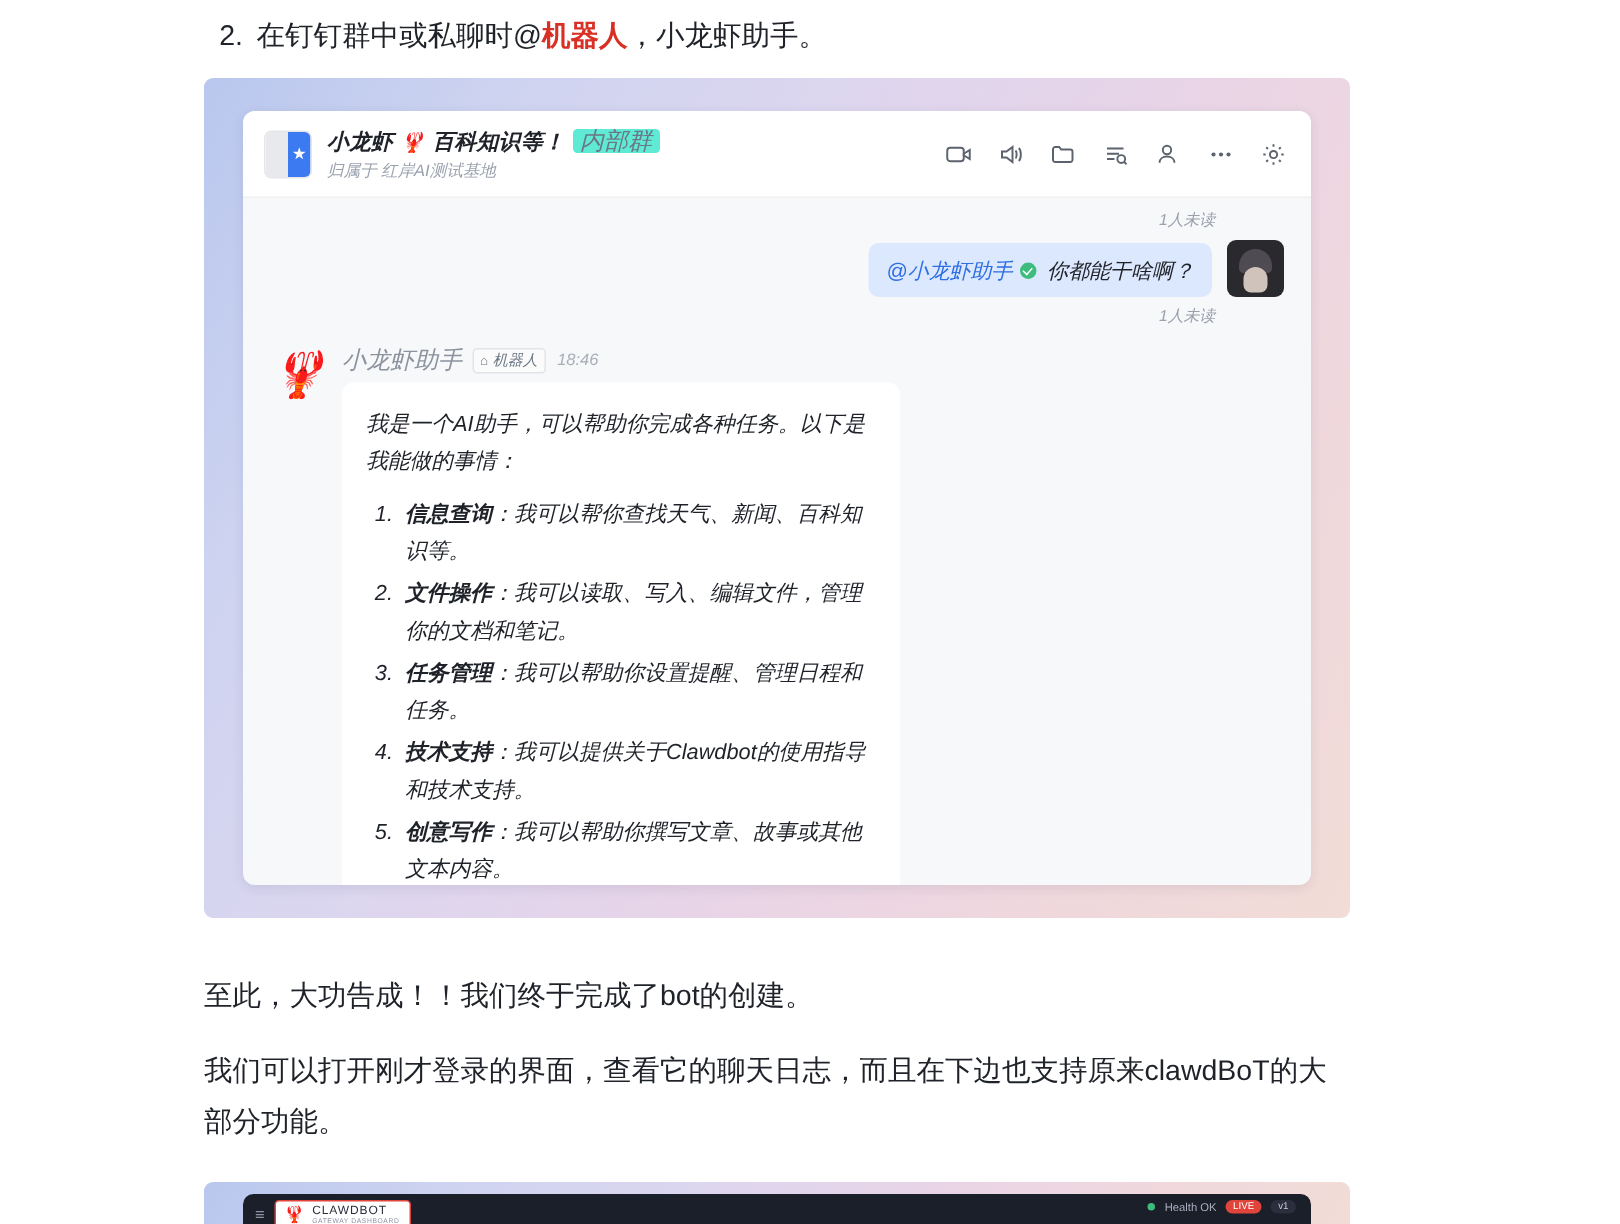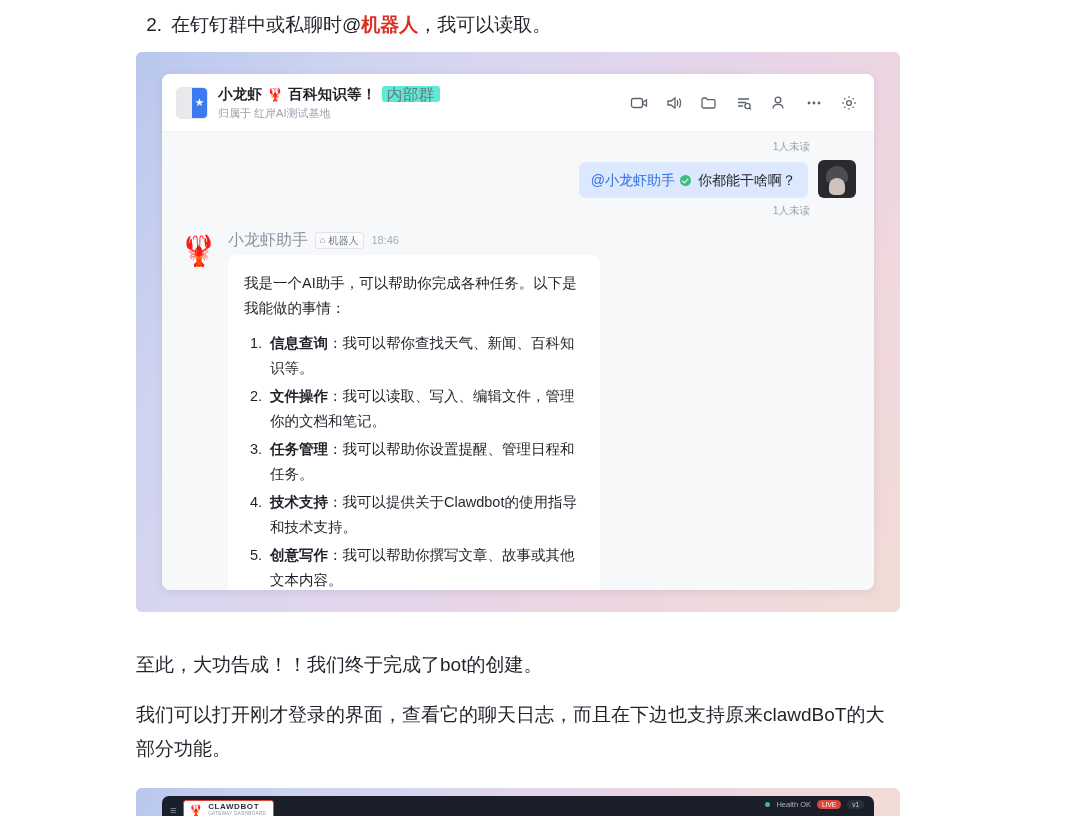--- a/index.html
+++ b/index.html
@@ -44,20 +44,21 @@
   .shot {
     position: absolute;
     left: 136px;
     top: 52px;
     width: 764px;
     height: 560px;
     border-radius: 6px;
     background: linear-gradient(120deg, #b9c7ee 0%, #cdd3f0 18%, #dcd6ef 38%, #e7d4e8 58%, #efd7de 78%, #f2dcd6 100%);
     padding: 22px 26px;
     overflow: hidden;
+    font-style: italic;
   }
   .chat-window {
     width: 100%;
     height: 100%;
     background: #f7f8fa;
     border-radius: 8px;
     overflow: hidden;
     position: relative;
     box-shadow: 0 2px 8px rgba(40,50,90,0.10);
   }
@@ -296,42 +297,42 @@
     border: 1.5px solid #e0443a;
     border-radius: 3px;
     padding: 2px 7px 2px 5px;
     display: flex;
     align-items: center;
     gap: 5px;
     height: 20px;
   }
   .dash-crab { font-size: 11px; line-height: 11px; }
   .dash-brand { display: flex; flex-direction: column; }
-  .dash-brand .b1 { font-size: 8px; font-weight: 700; color: #2a2f3a; line-height: 8px; letter-spacing: .6px; }
+  .dash-brand .b1 { font-size: 8px; font-weight: 400; color: #2a2f3a; line-height: 8px; letter-spacing: .6px; }
   .dash-brand .b2 { font-size: 4.5px; color: #8d94a5; line-height: 6px; letter-spacing: .4px; }
   .dash-right {
     margin-left: auto;
     display: flex;
     align-items: center;
     gap: 6px;
     color: #a9b0bf;
     font-size: 7.5px;
   }
   .dot-green { width: 5px; height: 5px; border-radius: 50%; background: #3dbd7d; display: inline-block; }
   .pill-red { background: #e0443a; color: #fff; border-radius: 8px; padding: 1px 5px; font-size: 6.5px; }
   .pill-grey { background: #2a2f3d; color: #c6ccd8; border-radius: 8px; padding: 1px 5px; font-size: 6.5px; }
 </style>
 </head>
 <body>
 
 <div class="page">
 
   <div class="step-line">
     <span class="step-num">2.</span>
-    <span class="step-text"><span>在钉钉群中或私聊时@</span><span class="hl-red">机器人</span><span>，我可以读取。</span></span>
+    <span class="step-text"><span>在钉钉群中或私聊时@</span><span class="hl-red">机器人</span><span>，小龙虾助手。</span></span>
   </div>
 
   <div class="shot">
     <div class="chat-window">
 
       <div class="chat-header">
         <div class="grp-avatar">
           <div class="half-l"></div>
           <div class="half-r"></div>
         </div>

